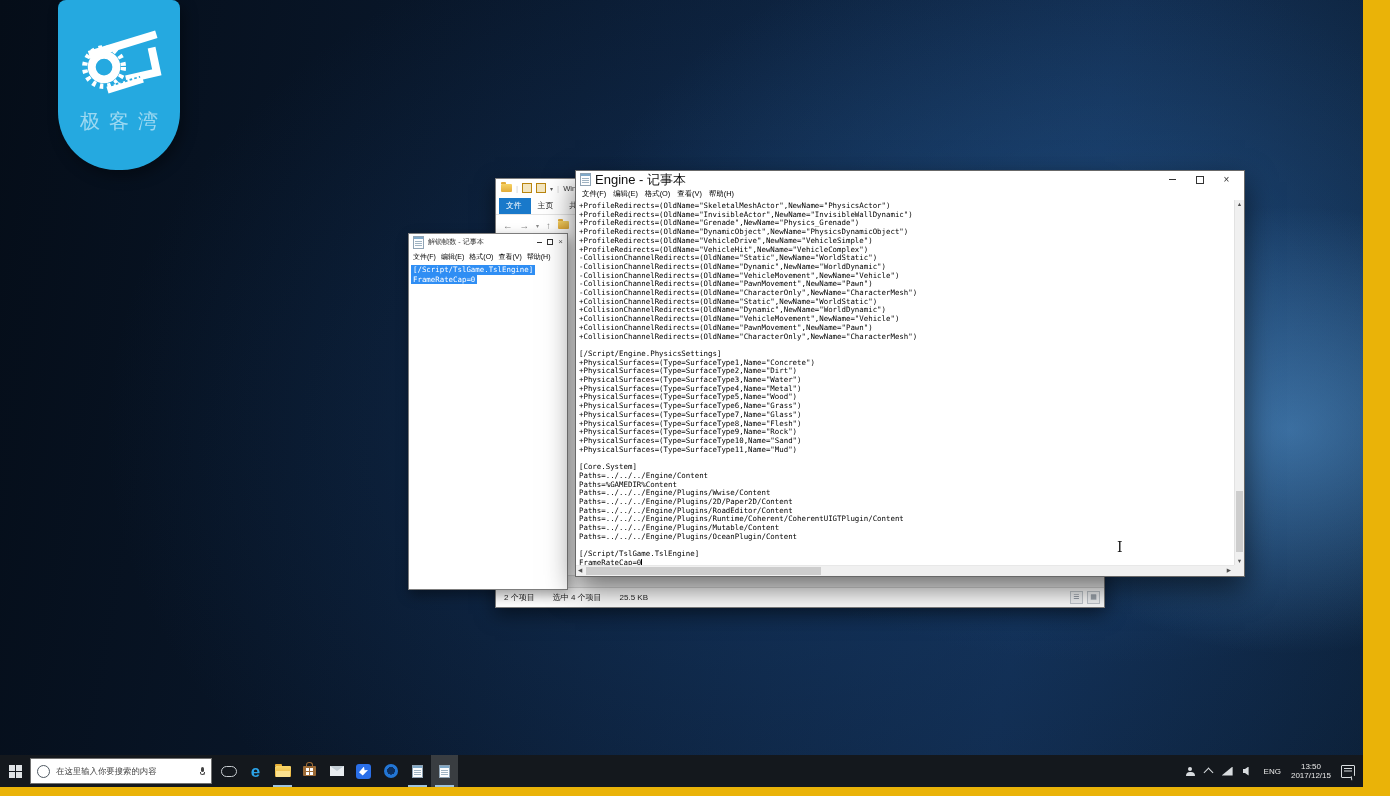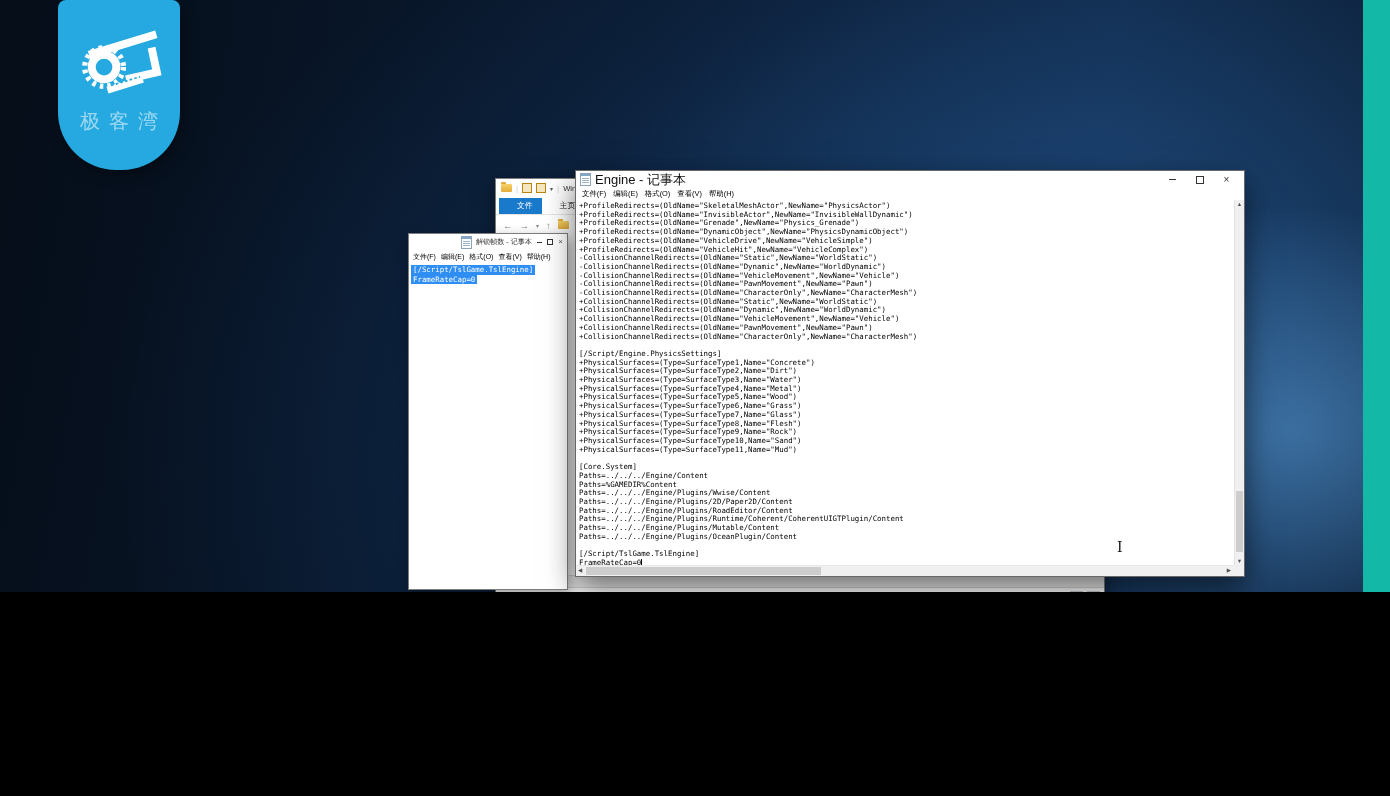--- a/index.html
+++ b/index.html
@@ -1,16 +1,16 @@
 <!DOCTYPE html>
 <html><head>
 <meta charset="utf-8">
 <style>
   html,body{margin:0;padding:0;background:#000;}
-  #stage{position:relative;width:1390px;height:592px;background:#14b8a6;overflow:hidden;
+  #stage{position:relative;width:1390px;height:796px;background:#eab308;overflow:hidden;
          font-family:"Liberation Sans",sans-serif;-webkit-font-smoothing:antialiased;}
   
   .desktop{position:absolute;left:0;top:0;width:1363px;height:787px;
     background:
       radial-gradient(420px 320px at 1290px 430px, rgba(96,165,225,.50), rgba(96,165,225,0) 70%),
       radial-gradient(760px 520px at 1120px 290px, rgba(47,108,172,.42), rgba(47,108,172,0) 72%),
       radial-gradient(980px 720px at 840px 430px, rgba(26,72,128,.45), rgba(26,72,128,0) 75%),
       linear-gradient(100deg,#050d18 0%,#0a1a30 40%,#10294a 75%,#0c2038 100%);}
   
   .badge{position:absolute;left:58px;top:0;width:122px;height:170px;background:#25a9e0;
@@ -28,32 +28,32 @@
   .glyph-max{width:6px;height:6px;border:1px solid #333;}
   .glyph-close{font-size:10px;color:#333;line-height:1;}
   
   .explorer{left:495px;top:178px;width:610px;height:430px;box-shadow:0 6px 18px rgba(0,0,0,.5);}
   .ex-title{height:18px;display:flex;align-items:center;gap:4px;padding-left:5px;font-size:7.6px;color:#333;}
   .qat-folder{width:11px;height:8px;background:linear-gradient(#f6d264,#e3ac39);border-radius:1px;position:relative;}
   .qat-folder::before{content:"";position:absolute;left:0;top:-2px;width:5px;height:2px;background:#e3ac39;border-radius:1px 1px 0 0;}
   .qat-sq{width:8px;height:8px;border:1px solid #b9850f;background:#f3e6c0;}
   .sep{color:#ccc;font-size:8px;}
   .ex-tabs{height:17px;display:flex;align-items:flex-end;padding-left:3px;border-bottom:1px solid #e4e4e4;font-size:7.8px;}
-  .ex-tab{padding:2px 9px 3px 18px;color:#1a1a1a;}
+  .ex-tab{padding:2px 9px 3px 7px;color:#1a1a1a;}
   .ex-tab.file{background:#1979ca;color:#fff;}
   .ex-nav{height:20px;display:flex;align-items:center;gap:7px;padding-left:7px;color:#8a8a8a;font-size:9.5px;}
   .ex-body{position:absolute;left:0;top:55px;right:0;bottom:31px;background:#fff;}
   .ex-hscroll{position:absolute;left:0;bottom:19px;right:0;height:12px;background:#f1f1f1;border-top:1px solid #dcdcdc;}
   .ex-status{position:absolute;left:0;bottom:0;right:0;height:19px;background:#fff;border-top:1px solid #d9d9d9;
              display:flex;align-items:center;gap:18px;padding-left:8px;font-size:8px;color:#1f1f1f;}
   .ex-status .views{position:absolute;right:4px;top:3px;display:flex;gap:4px;}
   .view-ic{width:11px;height:11px;border:1px solid #c3c9cf;color:#7c8691;font-size:7px;line-height:10px;text-align:center;background:#f4f6f8;}
   
   .np-small{left:408px;top:233px;width:160px;height:357px;box-shadow:2px 5px 12px rgba(0,0,0,.4);}
-  .np-small .tbar{height:16px;margin-left:48px;}
+  .np-small .tbar{height:16px;}
   .np-small .title{font-size:7.1px;color:#3a3a3a;flex:1;white-space:nowrap;overflow:hidden;}
   .np-small .ctls{display:flex;gap:5px;align-items:center;}
   .np-small .ctls .glyph-min{width:5px;}
   .np-small .ctls .glyph-max{width:4px;height:4px;}
   .np-small .ctls .glyph-close{font-size:8px;color:#555;}
   .np-small .menubar{height:13px;font-size:7px;gap:5px;padding-left:4px;}
   .np-small-body{padding:2px 0 0 2px;font-size:7.4px;line-height:9.5px;color:#000;}
   .selline{display:table;background:#2f8ef4;color:#fff;padding:0 2px;white-space:nowrap;}
   
   .npic{width:9px;height:11px;background:#fcfdfe;border:1px solid #8fa3b4;position:relative;flex:0 0 auto;}

